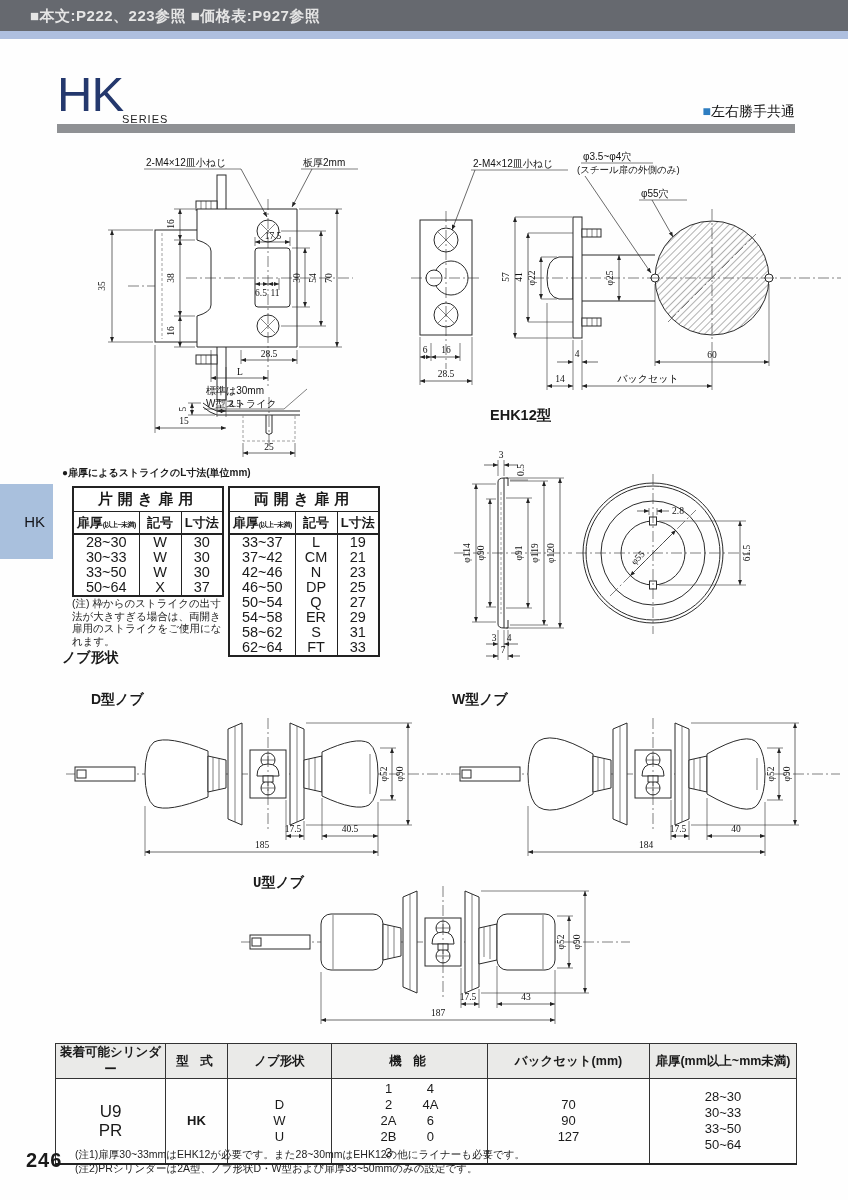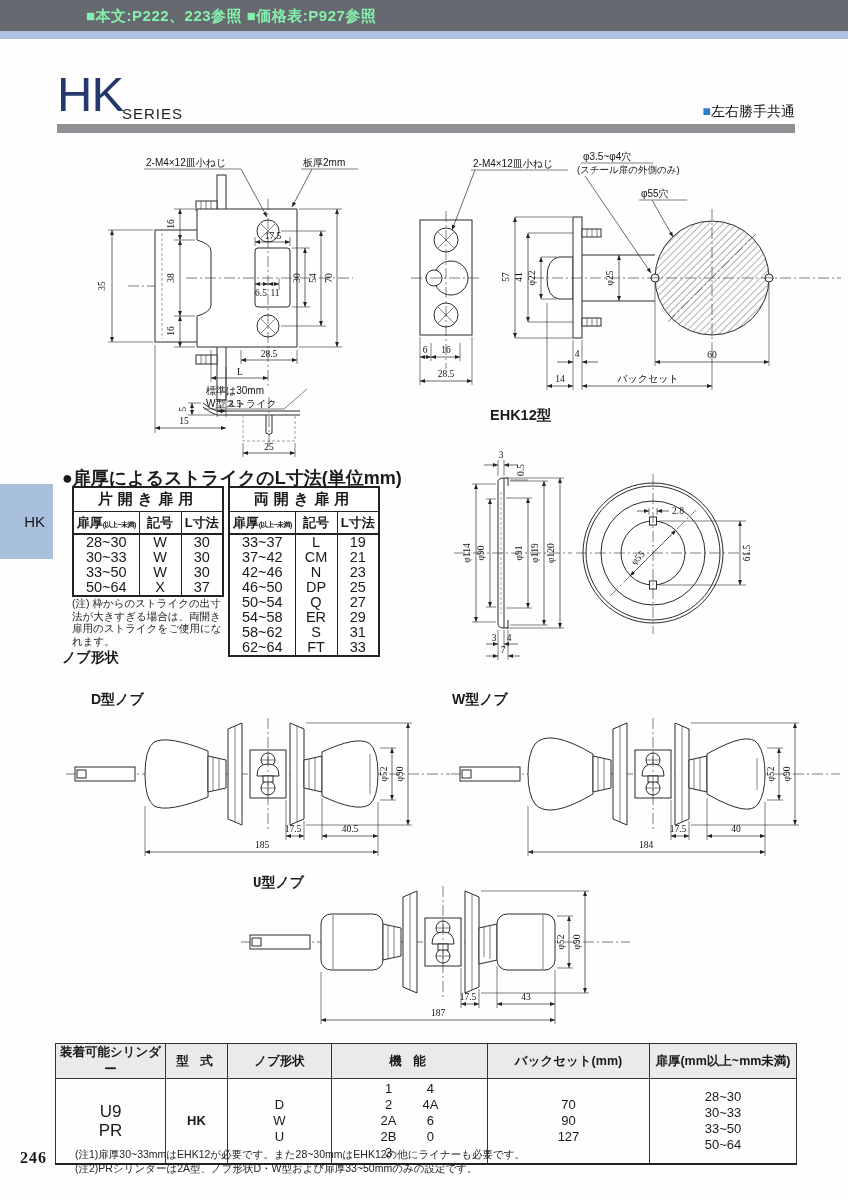--- a/index.html
+++ b/index.html
@@ -1,32 +1,32 @@
 <!DOCTYPE html>
 <html><head>
 <meta charset="utf-8">
 <style>
   html,body{margin:0;padding:0;background:#ffffff;}
   .page{position:relative;width:848px;height:1200px;background:#fefefe;overflow:hidden;
         font-family:"Liberation Sans",sans-serif;color:#1a1a1a;}
   .abs{position:absolute;}
   
   .topbar{left:0;top:0;width:848px;height:31px;background:#66696f;}
-  .topbar span{display:block;margin-left:86px;line-height:31px;color:#86efac;
+  .topbar span{display:block;margin-left:30px;line-height:31px;color:#e5e5e5;
                font-size:15px;font-weight:bold;letter-spacing:.5px;}
   .bluebar{left:0;top:31px;width:848px;height:8px;background:#aebfdf;}
   .series-hk{left:57px;top:70px;font-size:49px;color:#24386d;letter-spacing:-1px;line-height:1;}
-  .series-sub{left:122px;top:105px;font-size:15px;color:#222;letter-spacing:1px;text-align:right;}
+  .series-sub{left:122px;top:113px;font-size:11px;color:#222;letter-spacing:1px;text-align:right;}
   .common-label{right:53px;top:103px;font-size:14px;color:#111;}
   .common-label .sq{color:#2f7ec1;}
   .graybar{left:57px;top:124px;width:738px;height:9px;background:#8f9194;}
   .hk-tab{left:0;top:484px;width:53px;height:75px;background:#a9c0dd;
           font-size:15px;color:#15151a;text-align:right;line-height:75px;padding-right:8px;box-sizing:border-box;}
   
-  .h-strike{left:62px;top:466px;font-size:18px;font-weight:bold;}
+  .h-strike{left:62px;top:466px;font-size:10px;font-weight:bold;}
   .h-ehk{left:455px;top:406px;font-size:14.5px;font-weight:bold;margin-left:35px;}
   .h-knob{left:62px;top:649px;font-size:14px;font-weight:bold;}
   .h-dknob{left:72px;top:691px;font-size:14px;font-weight:bold;margin-left:19px;}
   .h-wknob{left:452px;top:691px;font-size:14px;font-weight:bold;}
   .h-uknob{left:253px;top:874px;font-size:14px;font-weight:bold;font-family:Liberation Mono, monospace;}
   
   table.stable{border-collapse:collapse;table-layout:fixed;background:#fff;}
   table.stable,table.stable td,table.stable th{border:1px solid #222;}
   table.stable{border-width:2px;}
   table.stable th.title{font-size:15px;font-weight:bold;letter-spacing:5px;height:21px;border-bottom:1px solid #222;border-radius:8px;}
@@ -40,21 +40,21 @@
   table.spec th{background:#eaeae8;font-size:12.5px;font-weight:bold;height:27px;
                 border:1px solid #333;border-bottom:1px solid #333;padding:0;}
   table.spec td{border:1px solid #333;border-top:none;text-align:center;vertical-align:middle;
                 font-size:13px;line-height:16px;height:75px;padding:2px 0;}
   table.spec{border-bottom:2px solid #222;border-top:1.5px solid #222;}
   .cyl{font-size:17px;font-weight:normal;line-height:19px;}
   .model{font-size:15px;font-weight:bold;}
   .funcs{display:flex;justify-content:center;gap:26px;}
   .funcs div{text-align:center;}
   .fnotes{left:75px;top:1147px;font-size:10.5px;line-height:14px;color:#222;}
-  .pageno{left:20px;top:1149px;font-size:16px;font-weight:bold;letter-spacing:1px;font-family:Liberation Serif, serif;}
+  .pageno{left:26px;top:1149px;font-size:20px;font-weight:bold;letter-spacing:1px;}
   
   svg text{font-family:"Liberation Serif",serif;font-size:9.5px;fill:#111;}
   svg text.jp{font-family:"Liberation Sans",sans-serif;font-size:10px;}
   svg text.mid{text-anchor:middle;}
   .o{stroke:#2b2b2b;stroke-width:1;fill:#fff;}
   .on{stroke:#2b2b2b;stroke-width:1;fill:none;}
   .t{stroke:#2b2b2b;stroke-width:.6;fill:none;}
   .d{stroke:#2b2b2b;stroke-width:.7;fill:none;marker-start:url(#ar);marker-end:url(#ar);}
   .le{stroke:#2b2b2b;stroke-width:.7;fill:none;marker-end:url(#ar);}
   .c{stroke:#2b2b2b;stroke-width:.6;fill:none;stroke-dasharray:11 3 2 3;}

